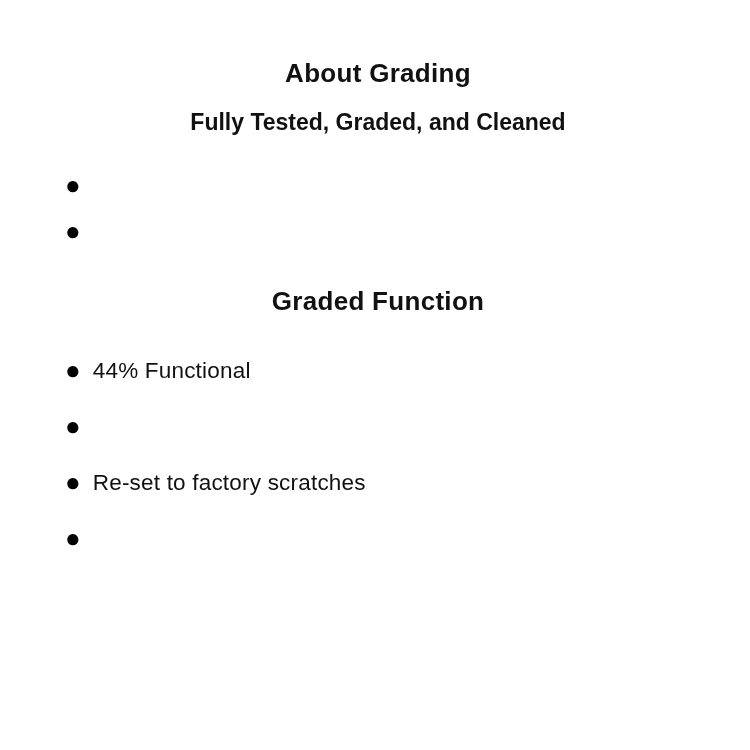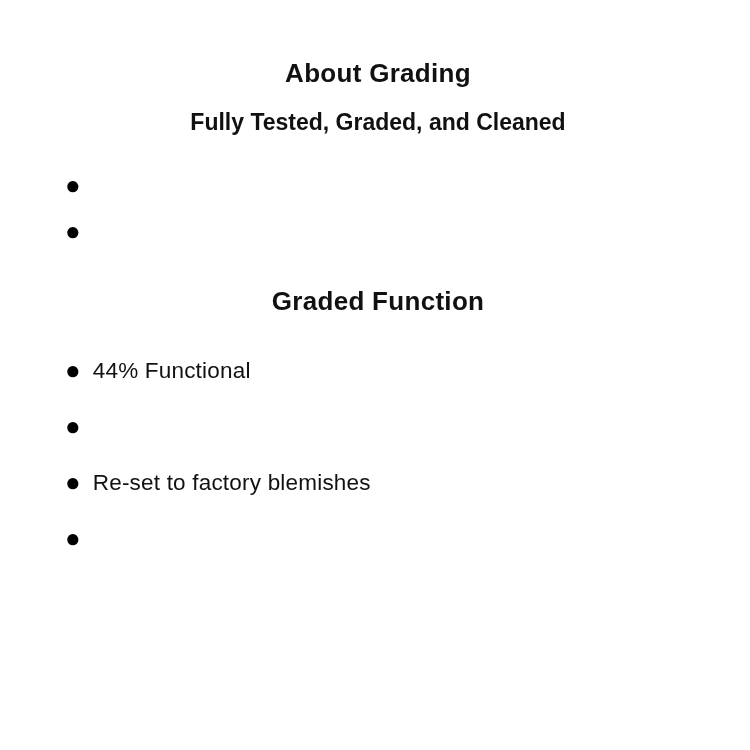--- a/index.html
+++ b/index.html
@@ -79,21 +79,21 @@
     <ul class="bullet-list">
       <li class="bullet-item">
         <span class="bullet-icon">●</span>
         <span class="bullet-text">44% Functional</span>
       </li>
       <li class="bullet-item">
         <span class="bullet-icon">●</span>
       </li>
       <li class="bullet-item">
         <span class="bullet-icon">●</span>
-        <span class="bullet-text">Re-set to factory blemishes</span>
+        <span class="bullet-text">Re-set to factory scratches</span>
       </li>
       <li class="bullet-item">
         <span class="bullet-icon">●</span>
       </li>
     </ul>
   </section>
 
 </div>
 
 </body></html>

